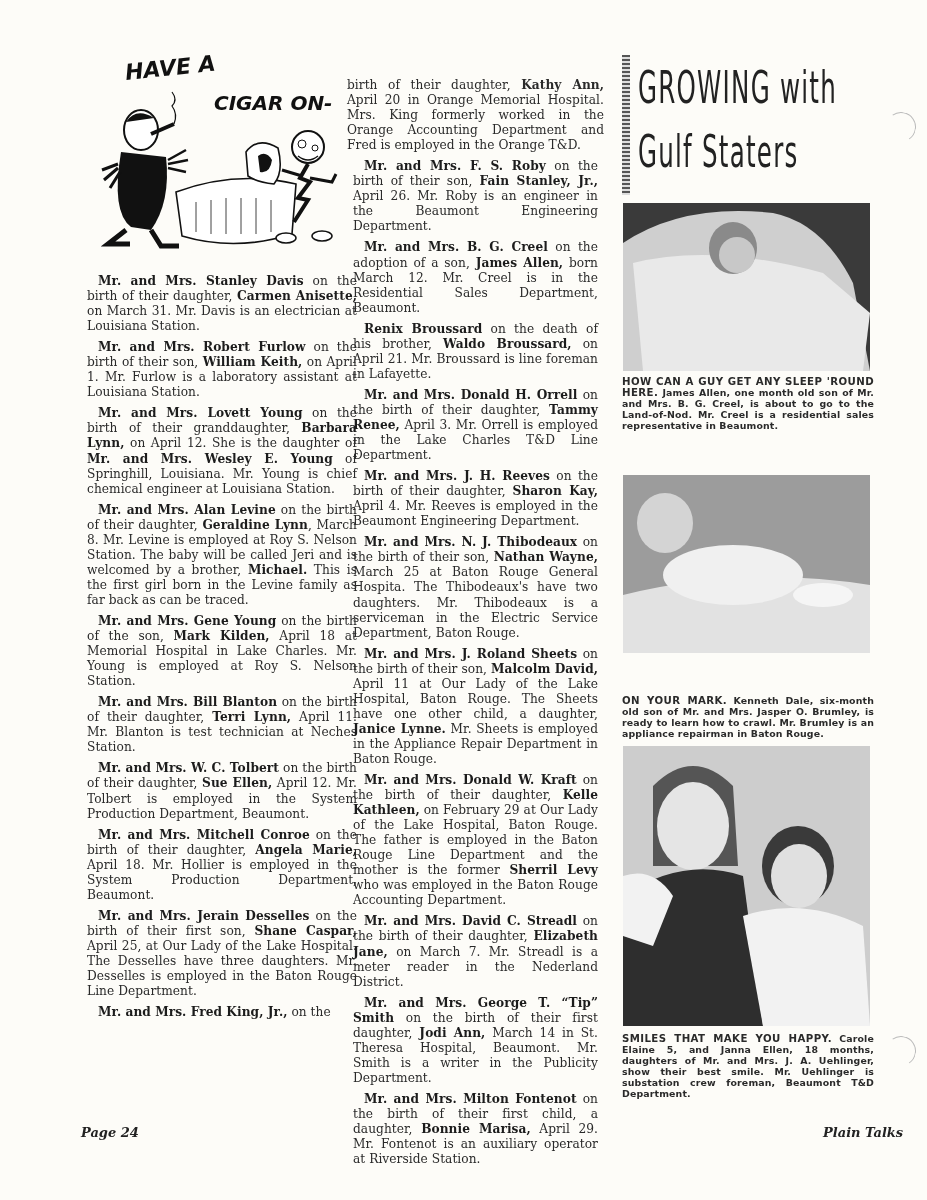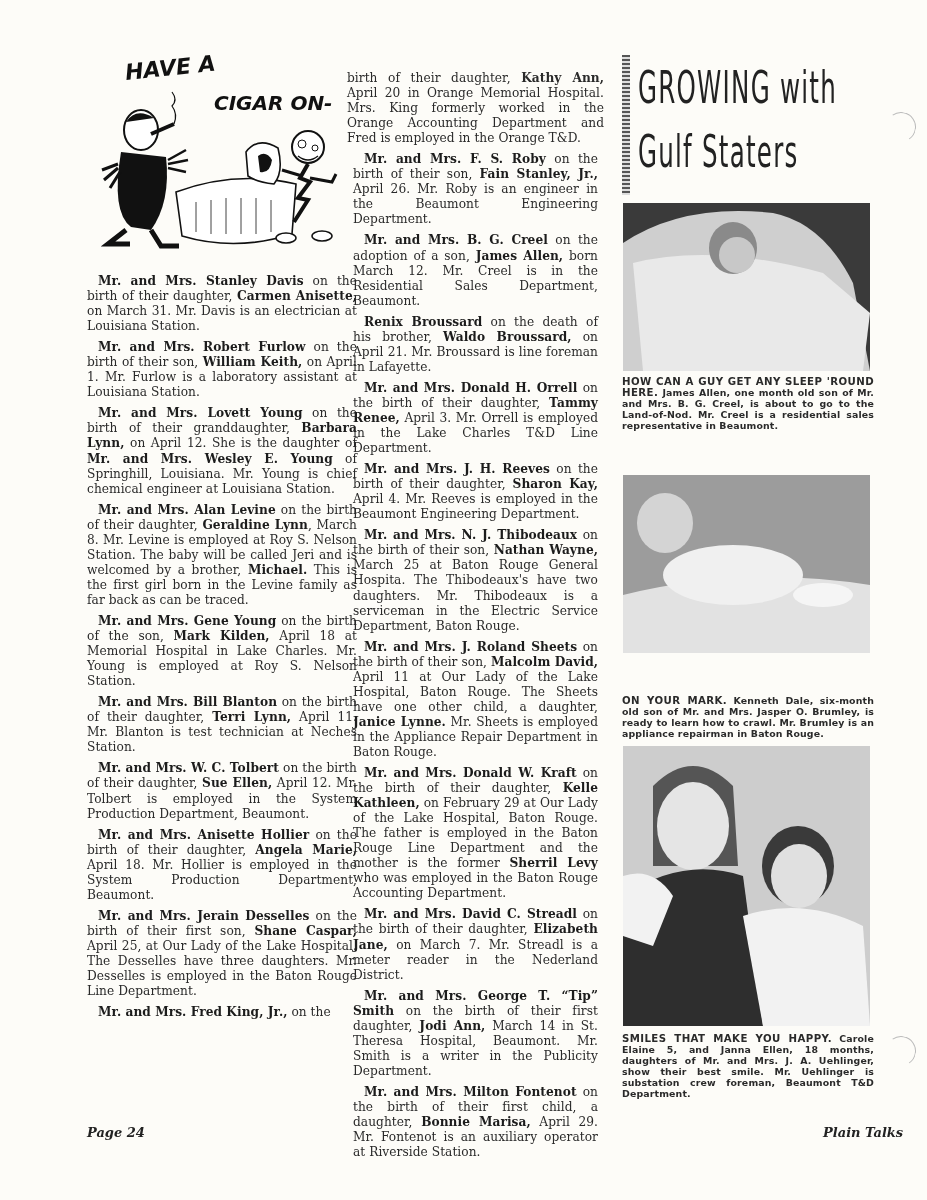--- a/index.html
+++ b/index.html
@@ -12,21 +12,21 @@
     color: #2a2a2a;
   }
   .col {
     position: absolute;
     font-size: 12.2px;
     line-height: 15.05px;
     text-align: justify;
     letter-spacing: 0.05px;
   }
   .col-left { left: 81px; top: 268px; width: 282px; }
-  .col-mid  { left: 347px; top: 71px; width: 257px; }
+  .col-mid  { left: 347px; top: 78px; width: 257px; }
   .col-mid .cont { text-indent: 0; margin: 0; }
   .item { text-indent: 11px; margin: 6px; }
   .item b { font-weight: bold; color: #1c1c1c; }
   
   .cartoon { position: absolute; left: 96px; top: 52px; width: 250px; height: 205px; }
   
   .headline-bar {
     position: absolute; left: 622px; top: 55px; width: 8px; height: 140px;
     background: repeating-linear-gradient(to bottom, #555 0 2px, #ddd 2px 4px);
   }
@@ -54,21 +54,21 @@
   }
   .caption .lead { font-size: 10.2px; letter-spacing: 0.4px; }
   .cap1 { top: 376px; }
   .cap2 { top: 695px; }
   .cap3 { top: 1033px; }
   .footer {
     position: absolute; top: 1125px;
     font-family: "DejaVu Serif", "Liberation Serif", serif;
     font-weight: bold; font-style: italic; font-size: 13px; color: #222;
   }
-  .footer-left { left: 87px; }
+  .footer-left { left: 81px; }
   .footer-right { left: 802px; margin-left: 21px; }
   .punch {
     position: absolute; width: 28px; height: 28px; border-radius: 50%;
     border: 1.5px solid #bbb; border-left-color: transparent; border-bottom-color: transparent;
     transform: rotate(10deg);
   }
   .punch1 { left: 886px; top: 112px; }
   .punch2 { left: 886px; top: 1036px; }
   .photo svg { width: 100%; height: 100%; display: block; }
 </style>
@@ -112,21 +112,21 @@
 </div>
 
 <div class="col col-left" id="left-col">
     <p class="item"><b>Mr. and Mrs. Stanley Davis</b><span> on the birth of their daughter, </span><b>Carmen Anisette,</b><span> on March 31. Mr. Davis is an electrician at Louisiana Station.</span><b></b><span></span></p>
     <p class="item"><b>Mr. and Mrs. Robert Furlow</b><span> on the birth of their son, </span><b>William Keith,</b><span> on April 1. Mr. Furlow is a laboratory assistant at Louisiana Station.</span><b></b><span></span></p>
     <p class="item"><b>Mr. and Mrs. Lovett Young</b><span> on the birth of their granddaughter, </span><b>Barbara Lynn,</b><span> on April 12. She is the daughter of </span><b>Mr. and Mrs. Wesley E. Young</b><span> of Springhill, Louisiana. Mr. Young is chief chemical engineer at Louisiana Station.</span></p>
     <p class="item"><b>Mr. and Mrs. Alan Levine</b><span> on the birth of their daughter, </span><b>Geraldine Lynn</b><span>, March 8. Mr. Levine is employed at Roy S. Nelson Station. The baby will be called Jeri and is welcomed by a brother, </span><b>Michael.</b><span> This is the first girl born in the Levine family as far back as can be traced.</span></p>
     <p class="item"><b>Mr. and Mrs. Gene Young</b><span> on the birth of the son, </span><b>Mark Kilden,</b><span> April 18 at Memorial Hospital in Lake Charles. Mr. Young is employed at Roy S. Nelson Station.</span><b></b><span></span></p>
     <p class="item"><b>Mr. and Mrs. Bill Blanton</b><span> on the birth of their daughter, </span><b>Terri Lynn,</b><span> April 11. Mr. Blanton is test technician at Neches Station.</span><b></b><span></span></p>
     <p class="item"><b>Mr. and Mrs. W. C. Tolbert</b><span> on the birth of their daughter, </span><b>Sue Ellen,</b><span> April 12. Mr. Tolbert is employed in the System Production Department, Beaumont.</span><b></b><span></span></p>
-    <p class="item"><b>Mr. and Mrs. Anisette Hollier</b><span> on the birth of their daughter, </span><b>Angela Marie,</b><span> April 18. Mr. Hollier is employed in the System Production Department, Beaumont.</span><b></b><span></span></p>
+    <p class="item"><b>Mr. and Mrs. Mitchell Conroe</b><span> on the birth of their daughter, </span><b>Angela Marie,</b><span> April 18. Mr. Hollier is employed in the System Production Department, Beaumont.</span><b></b><span></span></p>
     <p class="item"><b>Mr. and Mrs. Jerain Desselles</b><span> on the birth of their first son, </span><b>Shane Caspar,</b><span> April 25, at Our Lady of the Lake Hospital. The Desselles have three daughters. Mr. Desselles is employed in the Baton Rouge Line Department.</span><b></b><span></span></p>
     <p class="item"><b>Mr. and Mrs. Fred King, Jr.,</b><span> on the</span><b></b><span></span><b></b><span></span></p>
   </div>
 
 <div class="col col-mid">
   <p class="cont">
     <span>birth of their daughter, </span><b>Kathy Ann,</b><span> April 20 in Orange Memorial Hospital. Mrs. King formerly worked in the Orange Accounting Department and Fred is employed in the Orange T&amp;D.</span>
   </p>
   <div id="mid-col">
       <p class="item"><b>Mr. and Mrs. F. S. Roby</b><span> on the birth of their son, </span><b>Fain Stanley, Jr.,</b><span> April 26. Mr. Roby is an engineer in the Beaumont Engineering Department.</span><b></b><span></span></p>

